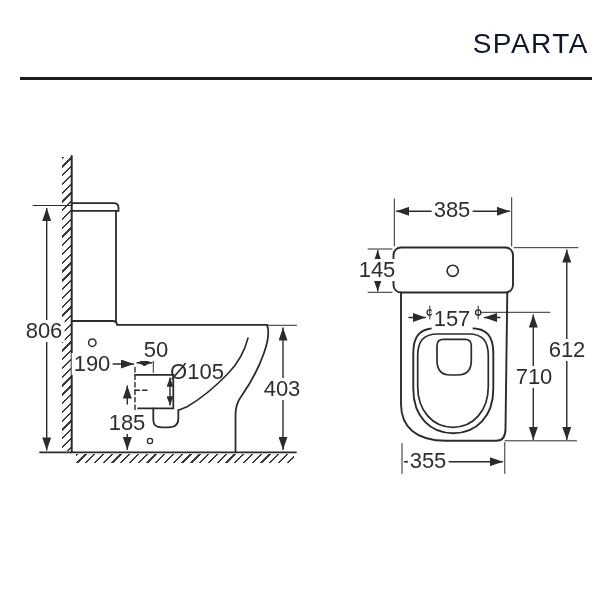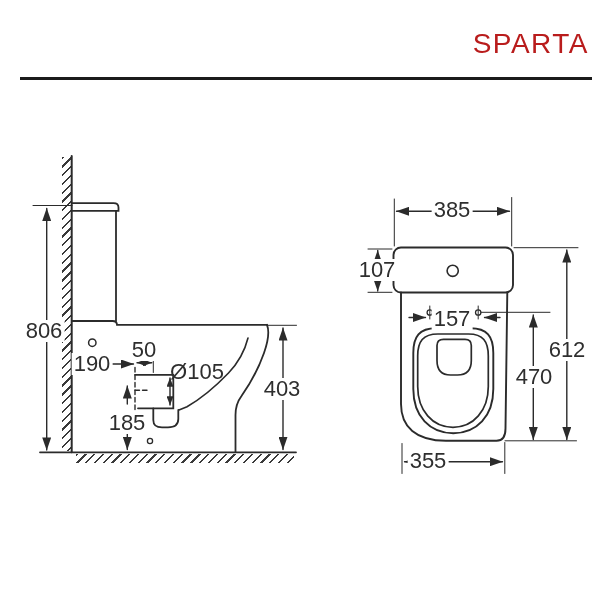--- a/index.html
+++ b/index.html
@@ -2,21 +2,21 @@
 <html><head>
 <meta charset="utf-8">
 <style>
   html,body{margin:0;padding:0;background:#ffffff;}
   #stage{
     position:relative;width:610px;height:610px;background:#ffffff;overflow:hidden;
     font-family:"Liberation Sans",sans-serif;
   }
   .title{
     position:absolute;top:30px;right:21px;
-    font-size:28px;font-weight:500;letter-spacing:1.5px;color:#b91c1c;
+    font-size:28px;font-weight:500;letter-spacing:1.5px;color:#0f172a;
     line-height:1;
   }
   .rule{
     position:absolute;left:20px;top:77px;width:572px;height:3px;background:#1b1b1b;
   }
   svg{position:absolute;left:0;top:0;}
   .dim{
     position:absolute;transform:translate(-50%,-50%);
     font-size:22px;color:#2e2e2e;background:#ffffff;
     padding:0 2px;line-height:1;white-space:nowrap;
@@ -134,25 +134,25 @@
       <path d="M505,440.8 H576.5" stroke-width="1"></path>
 
       <path d="M402,443.5 V473.5" stroke-width="1"></path>
       <path d="M504.8,442.5 V473.5" stroke-width="1"></path>
       <path d="M404.5,461.7 H502.5" stroke-width="1.4" marker-start="url(#ah)" marker-end="url(#ah)"></path>
     </g>
   </svg>
 
   <span class="dim" style="left:44px;top:331px">806</span>
   <span class="dim" style="left:92px;top:364px">190</span>
-  <span class="dim" style="left:144px;top:350px">50</span>
+  <span class="dim" style="left:156px;top:350px">50</span>
   <span class="dim nobg" style="left:197px;top:372px">Ø105</span>
   <span class="dim" style="left:127px;top:423px">185</span>
   <span class="dim" style="left:282px;top:389px">403</span>
 
   <span class="dim" style="left:452px;top:210px">385</span>
-  <span class="dim" style="left:377px;top:270px">107</span>
+  <span class="dim" style="left:377px;top:270px">145</span>
   <span class="dim" style="left:452px;top:319px">157</span>
   <span class="dim" style="left:567px;top:350px">612</span>
-  <span class="dim" style="left:534px;top:377px">470</span>
+  <span class="dim" style="left:534px;top:377px">710</span>
   <span class="dim" style="left:428px;top:461px">355</span>
 
 </div>
 
 </body></html>

